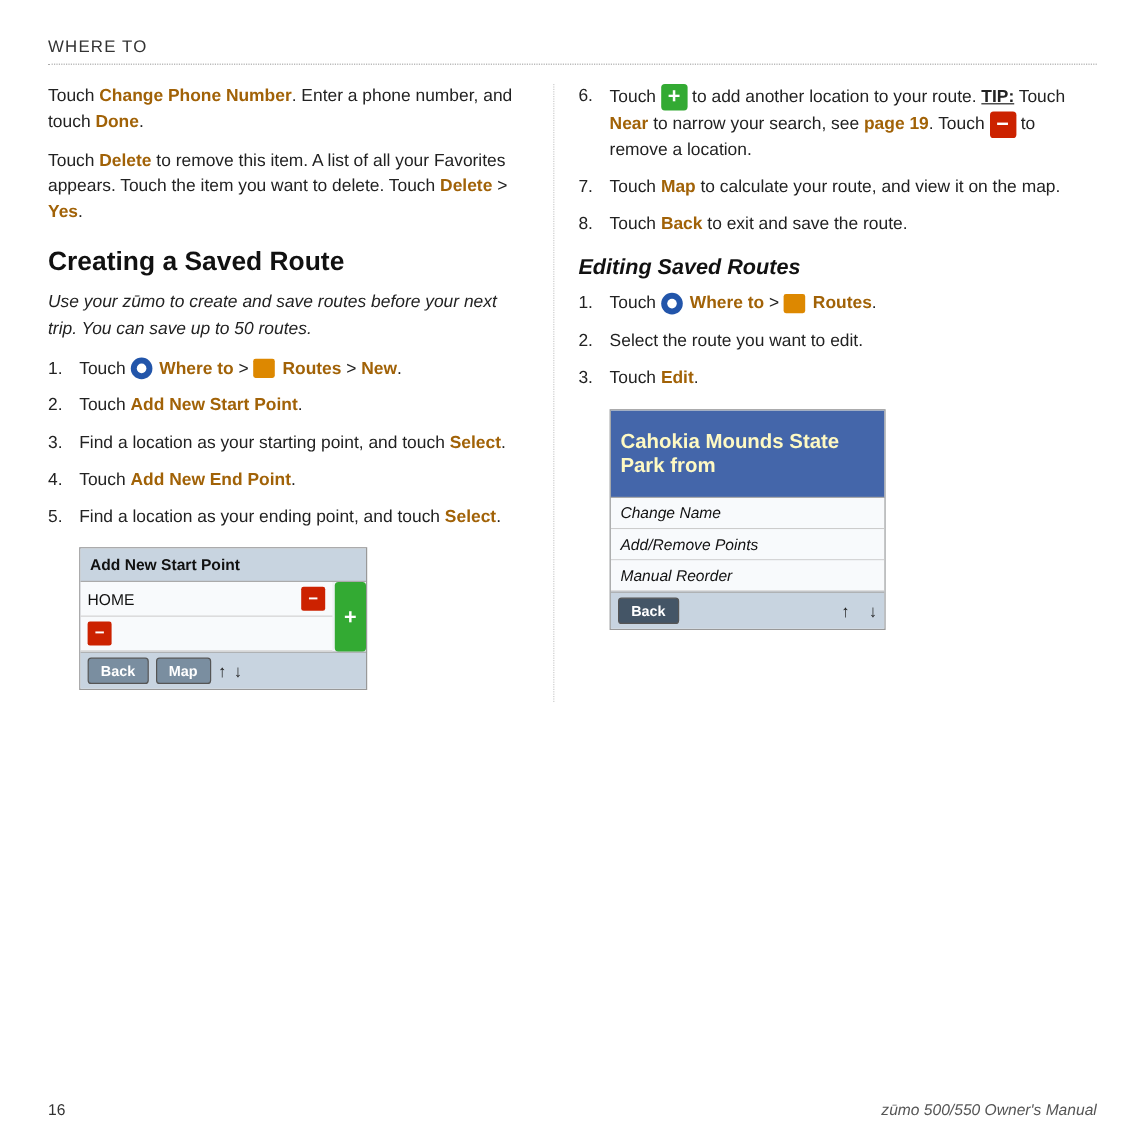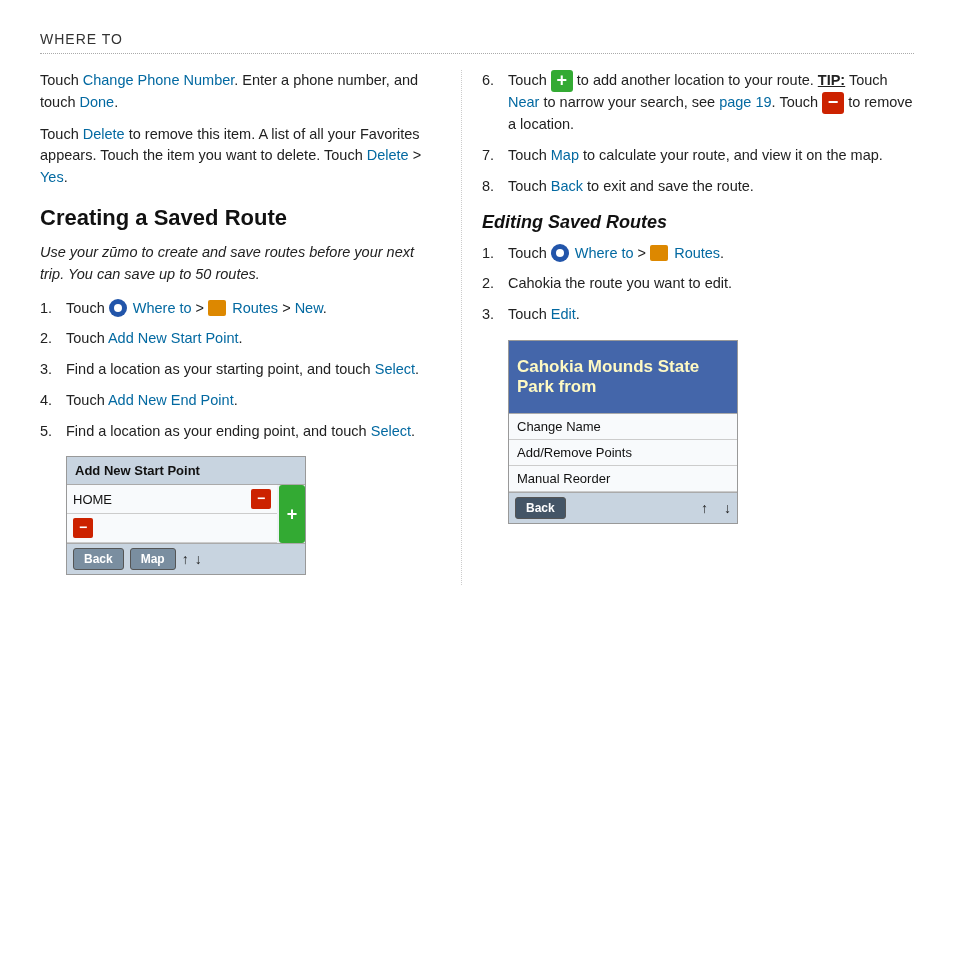--- a/index.html
+++ b/index.html
@@ -46,21 +46,21 @@
       width: 474px;
       padding-left: 20px;
       border-left: 1px dotted #ccc;
     }
     
     .intro-text {
       font-size: 14.5px;
       line-height: 1.5;
       margin-bottom: 10px;
     }
-    .link-blue { color: #0369a1; font-weight: normal; text-decoration: none; }
+    .link-blue { color: #a16207; font-weight: bold; text-decoration: none; }
 
     
     .section-title {
       font-size: 22px;
       font-weight: bold;
       margin-top: 16px;
       margin-bottom: 10px;
       color: #111;
     }
     .section-subtitle {
@@ -258,20 +258,21 @@
       border-bottom: 1px solid #aaa;
     }
     .screenshot-row-right {
       display: flex;
       align-items: center;
       padding: 5px 8px;
       border-bottom: 1px solid #ccc;
       background: #f8fafc;
       font-size: 13px;
       color: #111;
+      font-style: italic;
     }
     .screenshot-footer-right {
       display: flex;
       align-items: center;
       background: #c8d4e0;
       padding: 4px 6px;
       gap: 6px;
       border-top: 1px solid #aaa;
     }
     
@@ -399,21 +400,21 @@
 
       <ol class="numbered-list">
         <li>
           <span class="num">1.</span>
           <span class="text">
             Touch <span class="icon-where"></span><a class="link-blue"> Where to</a> &gt; <span class="icon-routes"></span> <a class="link-blue">Routes</a>.
           </span>
         </li>
         <li>
           <span class="num">2.</span>
-          <span class="text">Cahokia the route you want to edit.</span>
+          <span class="text">Select the route you want to edit.</span>
         </li>
         <li>
           <span class="num">3.</span>
           <span class="text">
             Touch <a class="link-blue">Edit</a>.
           </span>
         </li>
       </ol>
 
       <div class="screenshot-box-right">
@@ -427,14 +428,18 @@
           <span class="footer-arrow">↑</span>
           <span style="width:4px;"></span>
           <span class="footer-arrow">↓</span>
         </div>
       </div>
 
     </div>
 
   </div>
 
+  <div class="page-footer">
+    <span class="page-number">16</span>
+    <span class="footer-italic">zūmo 500/550 Owner's Manual</span>
+  </div>
 
 </div>
 
 </body></html>

